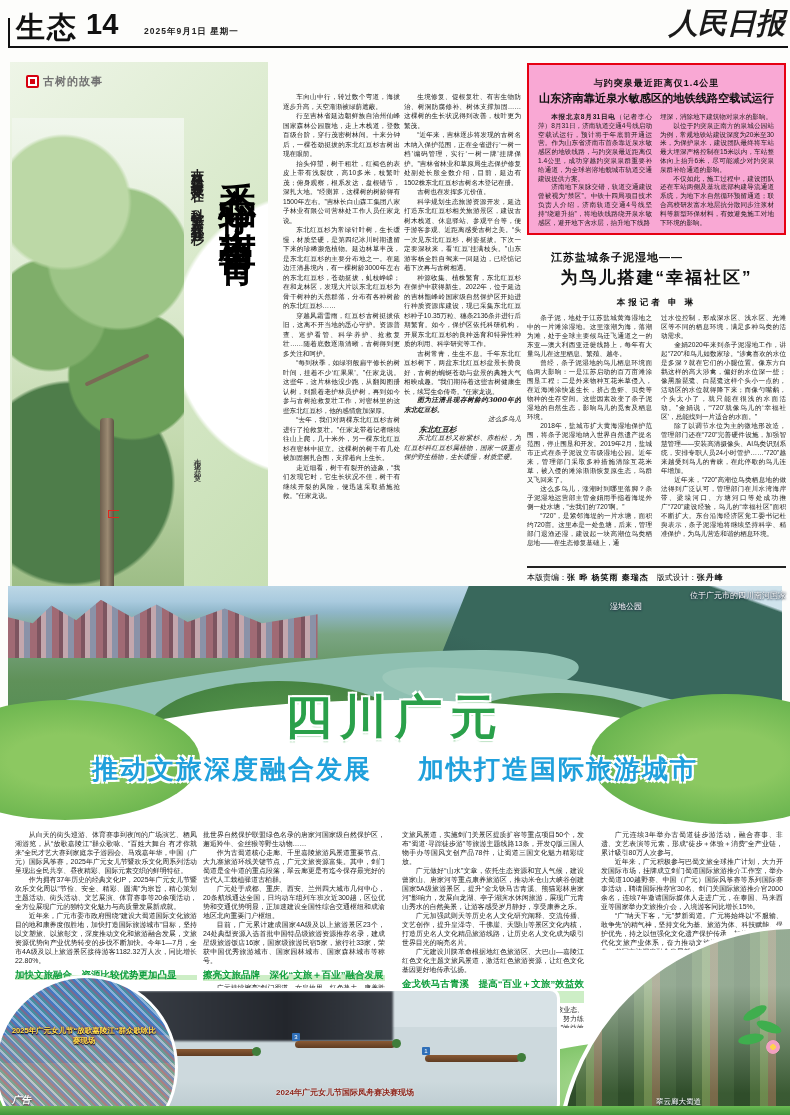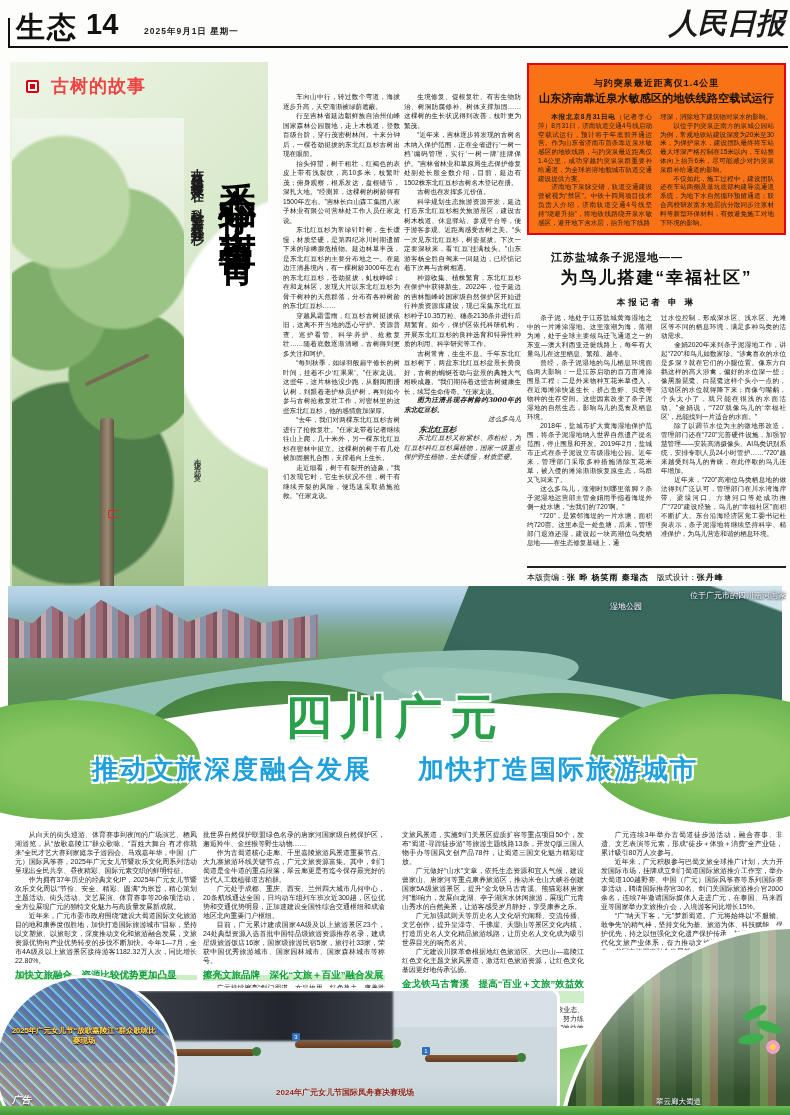--- a/index.html
+++ b/index.html
@@ -17,21 +17,21 @@
   .hdr-date{left:144px;top:26px;font-size:8.5px;font-weight:bold;letter-spacing:1px;color:#222;}
   .masthead{left:640px;top:4px;width:145px;text-align:right;font-size:29px;font-weight:bold;
     font-style:italic;font-family:"DejaVu Serif","Liberation Serif",serif;color:#1a1a1a;}
   
   .tree-panel{left:10px;top:62px;width:258px;height:526px;
     background:
       radial-gradient(circle at 118% 52%, #ffffff 0 34%, rgba(255,255,255,0) 35%),
       linear-gradient(135deg,#eef5e7 0%,#dcebcf 40%,#c7dfb4 100%);}
   .kicker{left:26px;top:74px;display:flex;align-items:center;gap:4px;}
   .kicker-icon{width:13px;height:13px;background:#d6000f;border-radius:2px;box-sizing:border-box;border:2.5px solid #d6000f;box-shadow:inset 0 0 0 2px #fff;}
-  .kicker-label{color:#ef4444;font-weight:bold;font-size:18px;letter-spacing:1px;margin-left:8px;}
+  .kicker-label{color:#737373;font-weight:bold;font-size:11px;letter-spacing:1px;}
   .tree-photo{left:12px;top:118px;width:172px;height:468px;overflow:hidden;
     background:
       radial-gradient(circle at 30% 18%, #bcd8a6 0 16%, rgba(0,0,0,0) 17%),
       radial-gradient(circle at 62% 30%, #9cc486 0 20%, rgba(0,0,0,0) 21%),
       radial-gradient(circle at 22% 42%, #7fae6a 0 18%, rgba(0,0,0,0) 19%),
       radial-gradient(circle at 70% 55%, #6a9e58 0 22%, rgba(0,0,0,0) 23%),
       radial-gradient(circle at 35% 78%, #4e7d4a 0 26%, rgba(0,0,0,0) 27%),
       linear-gradient(180deg,#f0f6ec 0%,#dfecd3 35%,#c3d9ae 70%,#9dbd86 100%);}
   .tree-trunk{left:88px;top:300px;width:14px;height:286px;background:linear-gradient(90deg,#6d5f4e,#9b8a72 55%,#5f5344);border-radius:4px 4px 0 0;}
   .tree-branch{left:70px;top:250px;width:70px;height:4px;background:#7a6a55;transform:rotate(-25deg);border-radius:2px;}
@@ -44,21 +44,21 @@
   .col{position:absolute;text-align:justify;color:#1a1a1a;overflow:hidden;}
   .col p{margin:0;text-indent:2em;}
   .col p.cont{text-indent:0;}
   .tree-col{top:92px;width:117px;height:496px;font-size:6.6px;line-height:9.5px;}
   .tc1{left:283px;} .tc2{left:404px;}
   .photo-caption{font-style:italic;font-family:"DejaVu Serif",serif;font-weight:bold;margin-top:5px;text-indent:2em;}
   .photo-credit{text-align:right;font-style:italic;font-family:"DejaVu Serif",serif;margin:1px 0 6px;}
   .sb-title{font-weight:bold;font-style:italic;font-family:"DejaVu Serif",serif;font-size:7.5px;margin:4px 0 2px;text-indent:2em;}
   .sb-text p{font-style:italic;font-family:"DejaVu Serif",serif;color:#222;}
   
-  .metro-box{left:527px;top:63px;width:259px;height:172px;border:2px solid #e60012;background:#f97316;box-sizing:border-box;}
+  .metro-box{left:527px;top:63px;width:259px;height:172px;border:2px solid #e60012;background:#f9a8d4;box-sizing:border-box;}
   .metro-kicker{left:0;right:0;top:12px;text-align:center;font-size:9px;font-weight:bold;letter-spacing:1px;}
   .metro-headline{left:0;right:0;top:26px;text-align:center;font-size:11.2px;font-weight:bold;}
   .metro-col{top:48px;width:114px;height:115px;font-size:6.6px;line-height:8.8px;}
   .mc1{left:9px;} .mc2{left:131px;}
   .lead-bold{font-weight:bold;}
   
   .bird-kicker{left:529px;top:250px;font-size:11px;font-weight:bold;letter-spacing:1px;margin-left:22px;}
   .bird-headline{left:527px;top:266px;width:259px;text-align:center;font-size:17px;font-weight:bold;letter-spacing:2px;}
   .bird-byline{left:527px;top:297px;width:259px;text-align:center;font-size:8.5px;font-weight:bold;letter-spacing:3px;}
   .bird-col{top:313px;width:125px;height:247px;font-size:6.6px;line-height:9px;}

